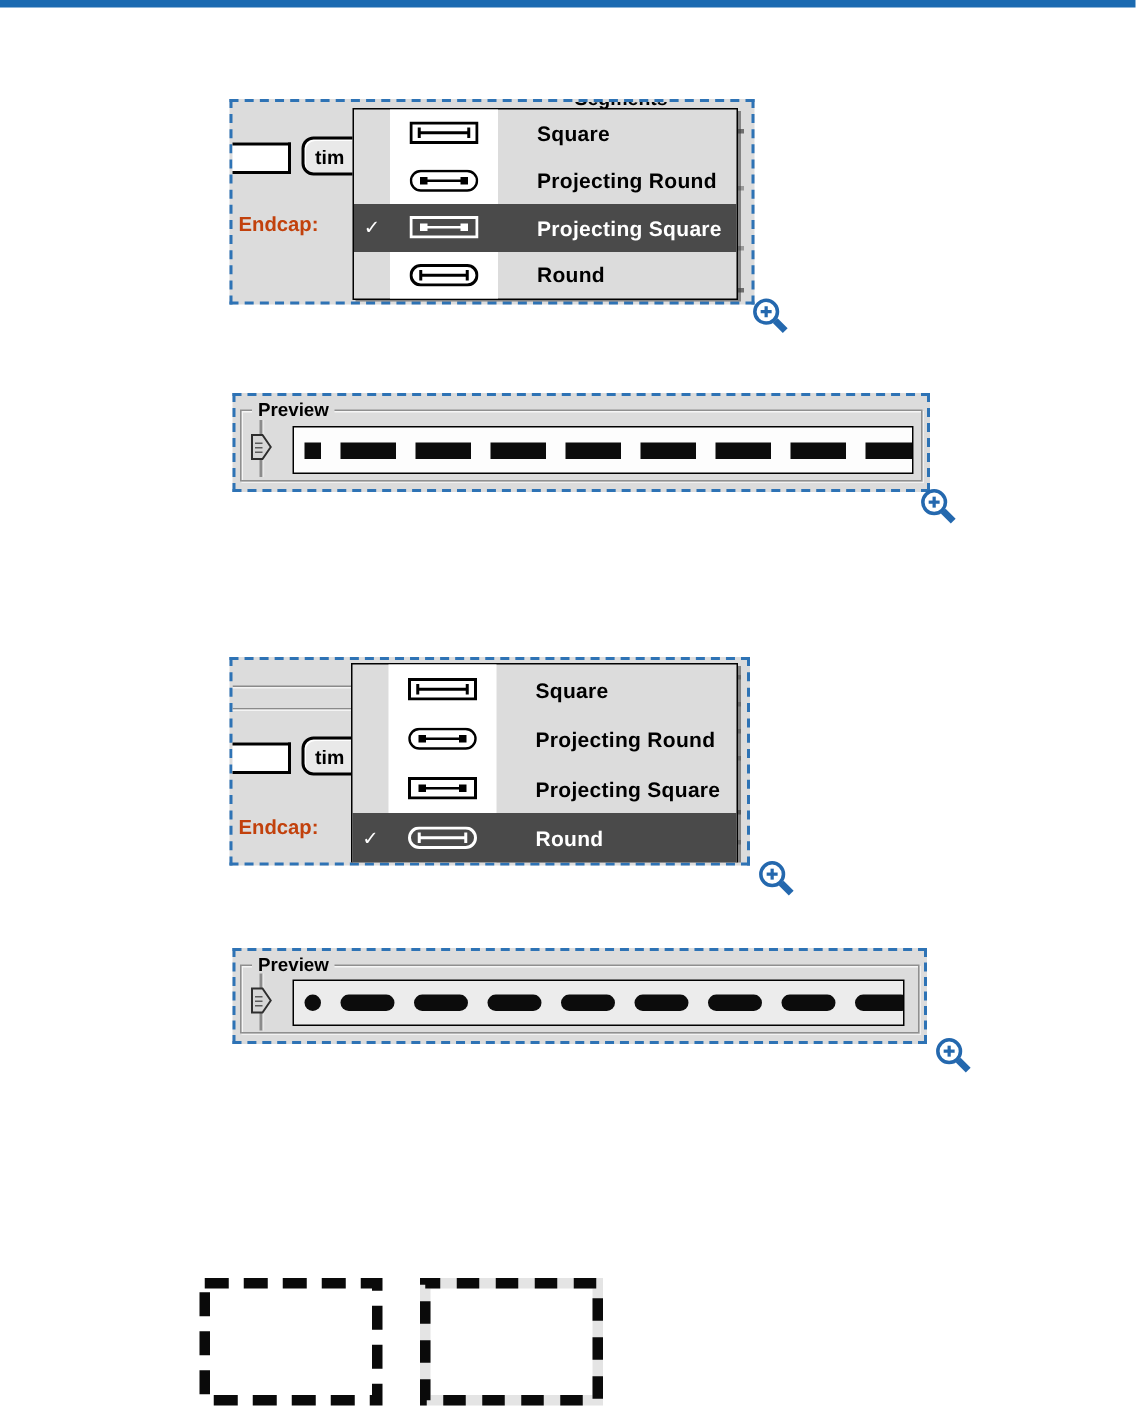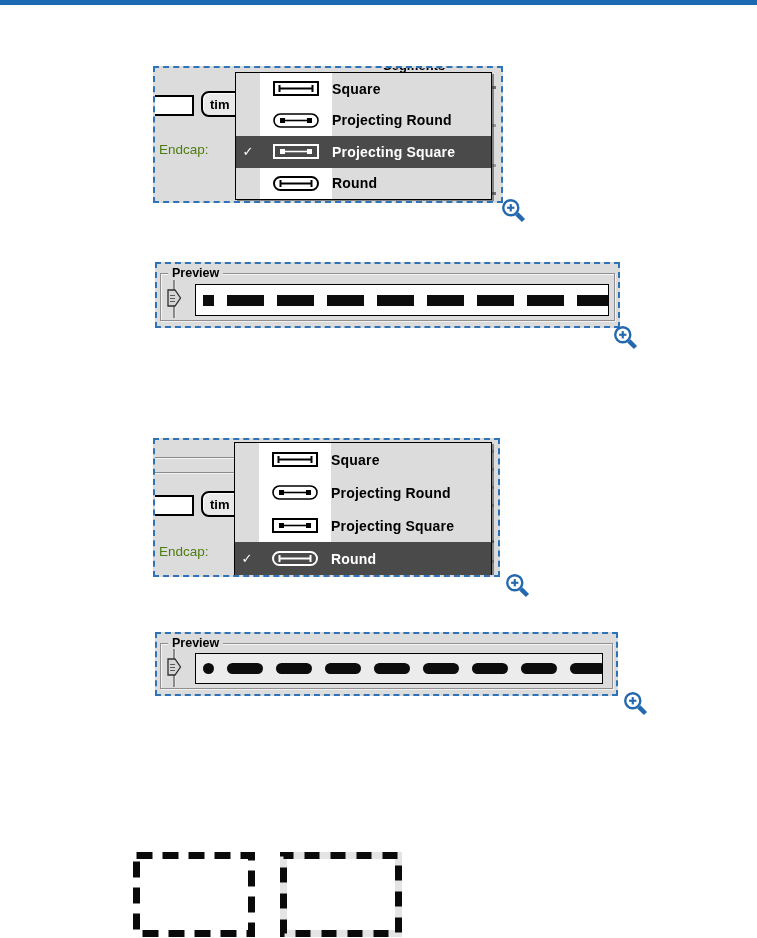--- a/index.html
+++ b/index.html
@@ -22,29 +22,29 @@
   
   .menu{
     position:absolute;background:#dcdcdc;border:1px solid #000;
     box-shadow:2px 2px 0 rgba(60,60,60,.55);z-index:5;display:flex;flex-direction:column;
   }
   .menu .stripe{position:absolute;left:24px;top:0;bottom:0;width:72px;background:#ffffff}
   .menu-row{position:relative;flex:1;display:flex;align-items:center;color:#000}
   .menu-row.selected{background:#4a4a4a;color:#fff}
   .mcheck{width:24px;text-align:center;font-weight:700;font-size:13px;flex:none}
   .micon{width:72px;display:flex;justify-content:center;align-items:center;flex:none}
-  .mlabel{margin-left:0;font-weight:700;font-size:14px;letter-spacing:.2px;white-space:nowrap}
+  .mlabel{margin-left:26px;font-weight:700;font-size:14px;letter-spacing:.2px;white-space:nowrap}
 
   .textfield{position:absolute;background:#fff;border:2px solid #000;border-left:none;box-sizing:border-box;z-index:1}
   .macbtn{
     position:absolute;background:#e9e9e9;border:2px solid #000;border-radius:8px;box-sizing:border-box;
     font-weight:700;font-size:13px;color:#000;display:flex;align-items:center;padding-left:7px;z-index:1;
     box-shadow:inset 1px 1px 0 #fff;
   }
-  .endcap-label{position:absolute;font-weight:400;font-size:13.5px;color:#4d7c0f;white-space:nowrap}
+  .endcap-label{position:absolute;font-weight:700;font-size:13.5px;color:#c2410c;white-space:nowrap}
   .clipped-top{position:absolute;top:0;height:4px;overflow:hidden;z-index:6}
   .clipped-top span{display:block;font-weight:700;font-size:13px;transform:translateY(-10px);white-space:nowrap}
 
   .edge-tick{position:absolute;width:7px;height:3px;background:#6f6f6f;z-index:0}
   .divline{position:absolute;height:1px;background:#8a8a8a}
   .divline.lite{background:#f4f4f4}
 
   
   .groupbox{
     position:absolute;border:1px solid #8f8f8f;box-shadow:inset 1px 1px 0 #f6f6f6, 1px 1px 0 #f2f2f2;

